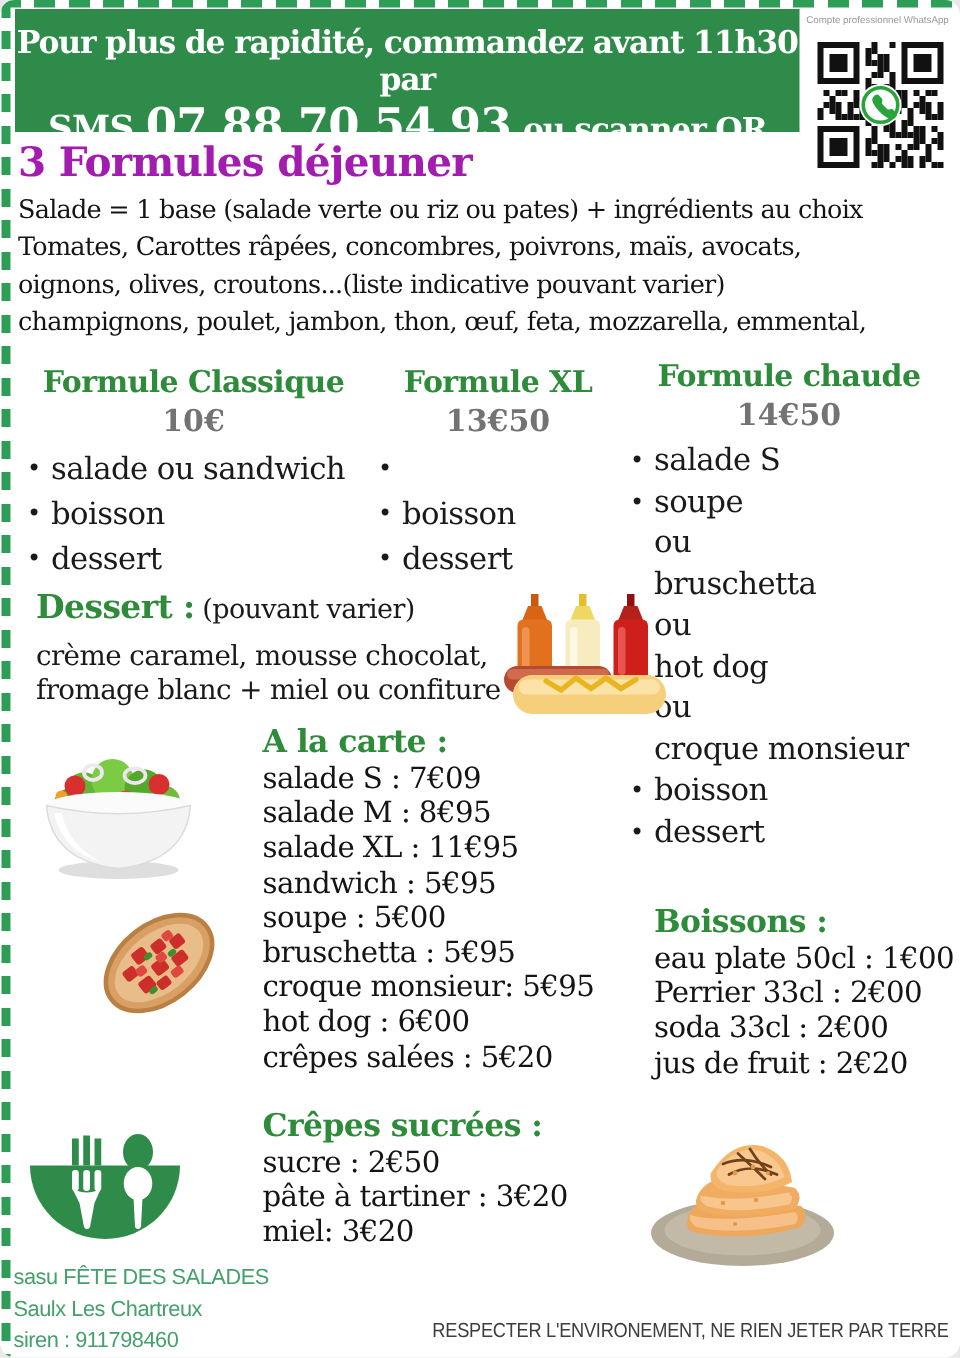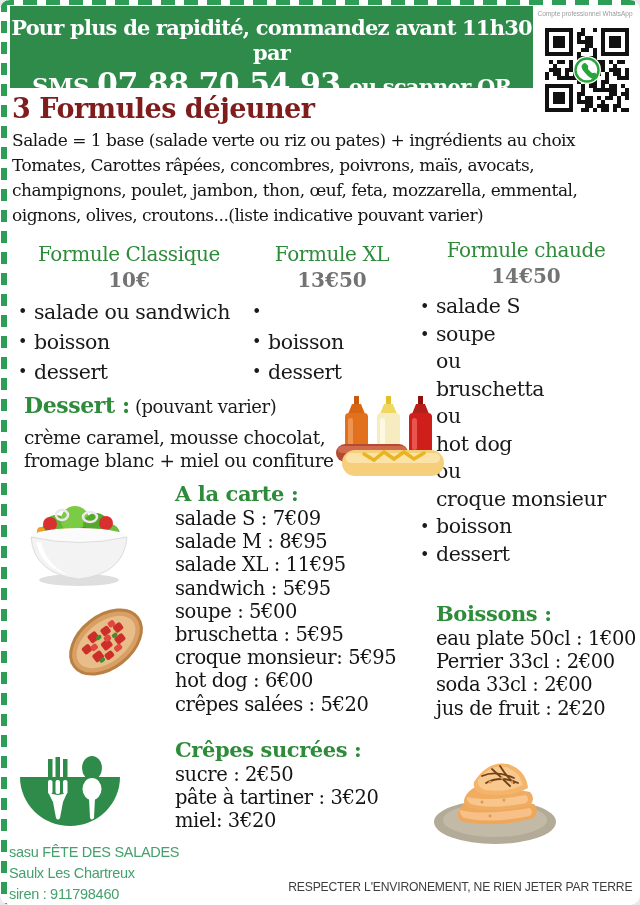--- a/index.html
+++ b/index.html
@@ -20,26 +20,26 @@
   .banner-line2{display:flex;align-items:baseline;justify-content:center;gap:8px;margin-top:1px;}
   .banner-sms{font-size:23px;font-weight:bold;letter-spacing:-0.5px;}
   .banner-phone{font-size:30px;font-weight:bold;letter-spacing:-0.5px;}
   .banner-suffix{font-size:21px;font-weight:bold;letter-spacing:-0.8px;}
   
   .qr-label{position:absolute;left:531px;top:10px;width:108px;text-align:center;
     font-family:"Liberation Sans",sans-serif;font-size:6.5px;color:#9a9a9a;}
   .qr-svg{position:absolute;left:541px;top:24px;}
   
   .title{position:absolute;left:12px;top:93px;font-size:27px;font-weight:bold;
-    color:#7f1d1d;letter-spacing:-0.5px;}
+    color:#a21caf;letter-spacing:-0.5px;}
   .intro{position:absolute;left:12px;top:128px;width:624px;font-size:17px;
     letter-spacing:-0.5px;line-height:25px;color:#141414;}
   
   .formule{position:absolute;}
-  .formule-name{text-align:center;color:#2e8b3a;font-weight:normal;font-size:20px;
+  .formule-name{text-align:center;color:#2e8b3a;font-weight:bold;font-size:20px;
     letter-spacing:-0.4px;line-height:26px;}
   .formule-price{text-align:center;color:#737373;font-weight:bold;font-size:20px;line-height:26px;}
   .formule-items{margin-top:4px;}
   .fline{font-size:20.5px;letter-spacing:-0.4px;display:flex;}
   .fmark{display:inline-block;width:16px;flex:0 0 16px;font-size:16px;}
   .col1{left:18px;top:241px;width:222px;}
   .col2{left:252px;top:241px;width:160px;}
   .col1 .fline,.col2 .fline{line-height:30px;}
   .col3{left:420px;top:237px;width:212px;}
   .col3 .fline{line-height:27.5px;}
@@ -239,22 +239,22 @@
     <circle cx="46" cy="46" r="14" fill="#ffffff"></circle>
     <circle cx="46" cy="46" r="11.5" fill="none" stroke="#27a43a" stroke-width="2.4"></circle>
     <path d="M40.5,42.5 c0,-2 3,-4.5 4.2,-3.2 l2.2,2.3 c1.1,1.2 -0.7,2.8 0.5,4 l3,3 c1.2,1.2 2.8,-0.6 4,0.5 l2.3,2.2 c1.3,1.2 -1.2,4.2 -3.2,4.2 c-4,0 -13,-9 -13,-13 z" fill="#27a43a"></path>
   </svg>
 
   <div class="title">3 Formules déjeuner</div>
   <div class="intro">
 
   <div>Salade = 1 base (salade verte ou riz ou pates) + ingrédients au choix</div>
       <div>Tomates, Carottes râpées, concombres, poivrons, maïs, avocats,</div>
+      <div>oignons, olives, croutons...(liste indicative pouvant varier)</div>
       <div>champignons, poulet, jambon, thon, œuf, feta, mozzarella, emmental,</div>
-      <div>oignons, olives, croutons...(liste indicative pouvant varier)</div>
     </div>
 
   <div class="formule col1">
     <div class="formule-name">Formule Classique</div>
     <div class="formule-price">10€</div>
     <div class="formule-items">
 
         <div class="fline">
           <span class="fmark">•</span>
           <span>salade ou sandwich</span>

